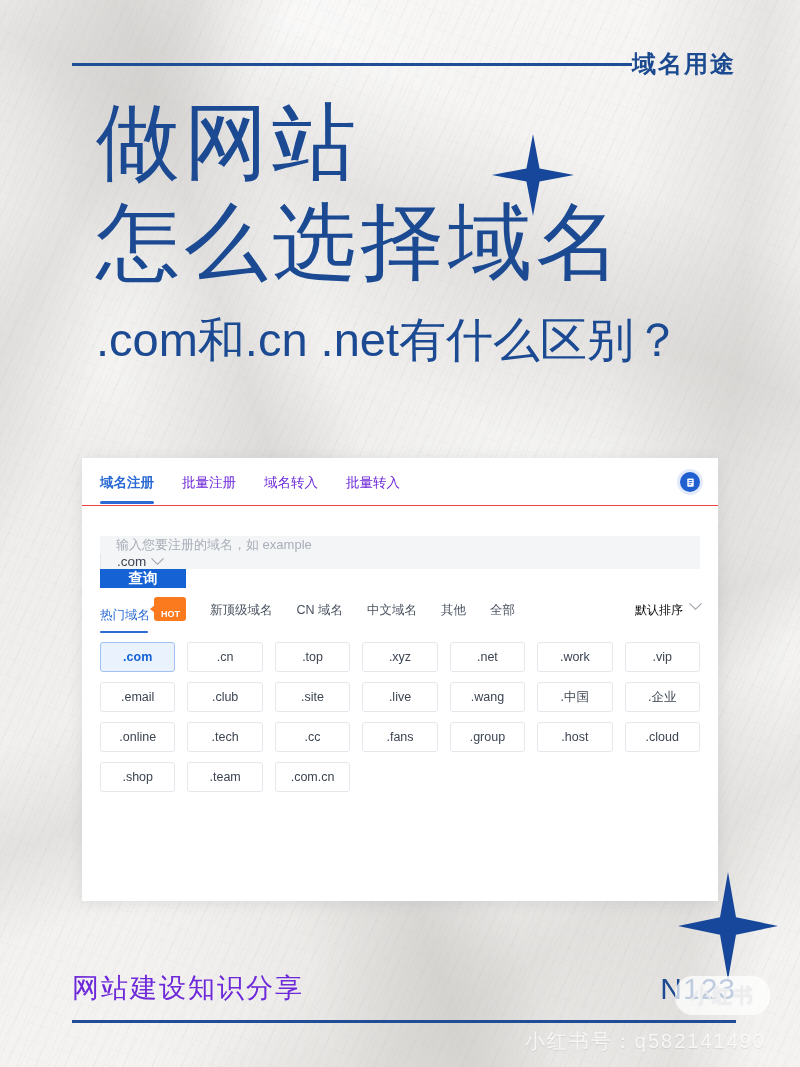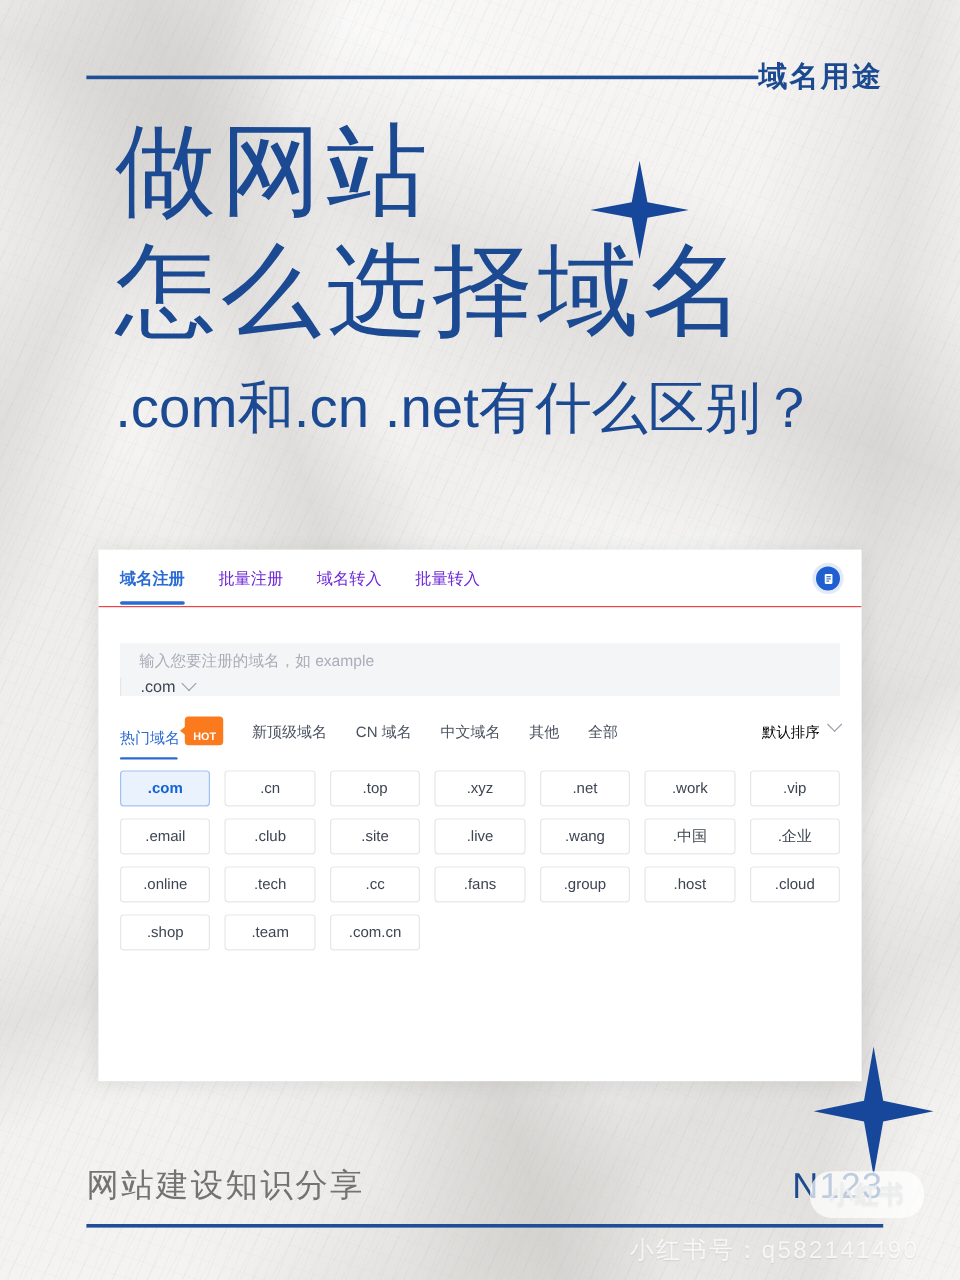--- a/index.html
+++ b/index.html
@@ -236,21 +236,21 @@
 
   
   .footer {
     position: absolute; left: 72px; right: 64px; bottom: 44px;
     z-index: 5;
   }
   .footer-row {
     display: flex; align-items: flex-end; justify-content: space-between;
   }
   .footer-left {
-    font-size: 27px; color: #737373; font-weight: 400; letter-spacing: 2px;
+    font-size: 27px; color: #6d28d9; font-weight: 400; letter-spacing: 2px;
   }
   .footer-right {
     font-size: 30px; color: #1b4a90; letter-spacing: 1px;
   }
   .footer-rule {
     margin-top: 14px; height: 3px; background: #1f4e96;
   }
 
   
   .xhs-pill {
@@ -319,20 +319,21 @@
         </svg>
       </div>
     </div>
 
     <div class="search-row">
       <div class="search-input">输入您要注册的域名，如 example</div>
       <div class="suffix-select">
         <span>.com</span>
         <span class="chev"></span>
       </div>
+      <div class="search-btn">查询</div>
     </div>
 
     <div class="cat-row">
       <div class="cat active">
         <span>热门域名</span><span class="hot-badge">HOT</span>
       </div>
       <div class="cat">
         <span>新顶级域名</span>
       </div>
       <div class="cat">

